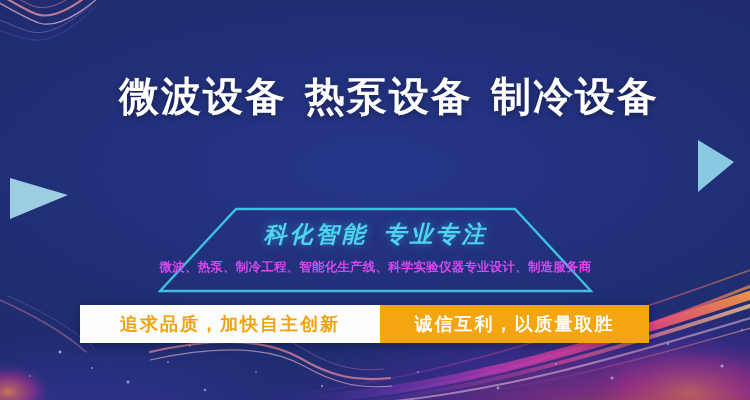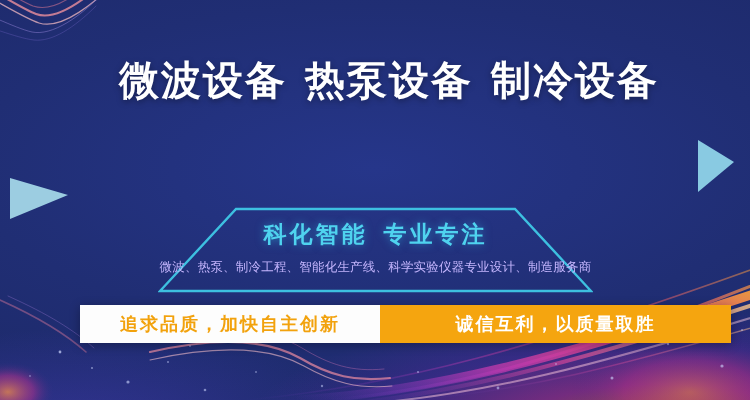--- a/index.html
+++ b/index.html
@@ -36,21 +36,21 @@
   }
   .tri-right{
     position:absolute;right:16px;top:140px;width:0;height:0;
     border-top:22px solid transparent;
     border-bottom:30px solid transparent;
     border-left:36px solid #8fd3e8;
     opacity:.95;
   }
   
   .headline{
-    position:absolute;left:0;right:0;top:54px;
+    position:absolute;left:0;right:0;top:70px;
     text-align:center;
     color:#ffffff;
     font-weight:700;
     letter-spacing:2px;
     line-height:1.32;
     text-shadow:0 2px 6px rgba(0,0,0,.35);
     font-size:40px;
     padding-left:28px;
   }
   .headline .l1,.headline .l2{display:block;white-space:nowrap;}
@@ -60,43 +60,44 @@
     position:absolute;left:158px;top:207px;width:435px;height:86px;
   }
   .trap svg{display:block;width:100%;height:100%;}
   .trap-title{
     position:absolute;left:0;right:0;top:12px;
     text-align:center;
     color:#4fd3ef;
     font-size:23px;font-weight:700;letter-spacing:3px;
     text-shadow:0 0 8px rgba(50,200,240,.5);
     white-space:nowrap;
+    font-style:italic;
   }
   .trap-title .sp{display:inline-block;width:16px;}
   .trap-sub{
     position:absolute;left:-18px;right:-18px;top:52px;
     text-align:center;
-    color:#c4b5fd;
-    font-size:12.5px;font-weight:400;letter-spacing:.2px;
+    color:#d946ef;
+    font-size:12.5px;font-weight:700;letter-spacing:.2px;
     white-space:nowrap;
   }
   
   .slogans{
     position:absolute;left:80px;top:305px;
     display:flex;height:38px;
     box-shadow:0 2px 10px rgba(0,0,0,.3);
   }
   .slogan{
     display:flex;align-items:center;justify-content:center;
     font-size:18px;font-weight:700;letter-spacing:2px;
     white-space:nowrap;
     padding:0 16px;
   }
   .slogan-a{background:#fdfdfd;color:#f2a20d;width:300px;font-family:Liberation Mono, monospace;}
-  .slogan-b{background:#f5a50f;color:#ffffff;width:351px;}
+  .slogan-b{background:#f5a50f;color:#ffffff;width:269px;}
 </style>
 </head>
 <body>
 
 <div class="banner">
 
   <div class="bg-base"></div>
 
   <svg class="tl-wire" viewBox="0 0 300 150">
     <g fill="none" stroke-linecap="round">

